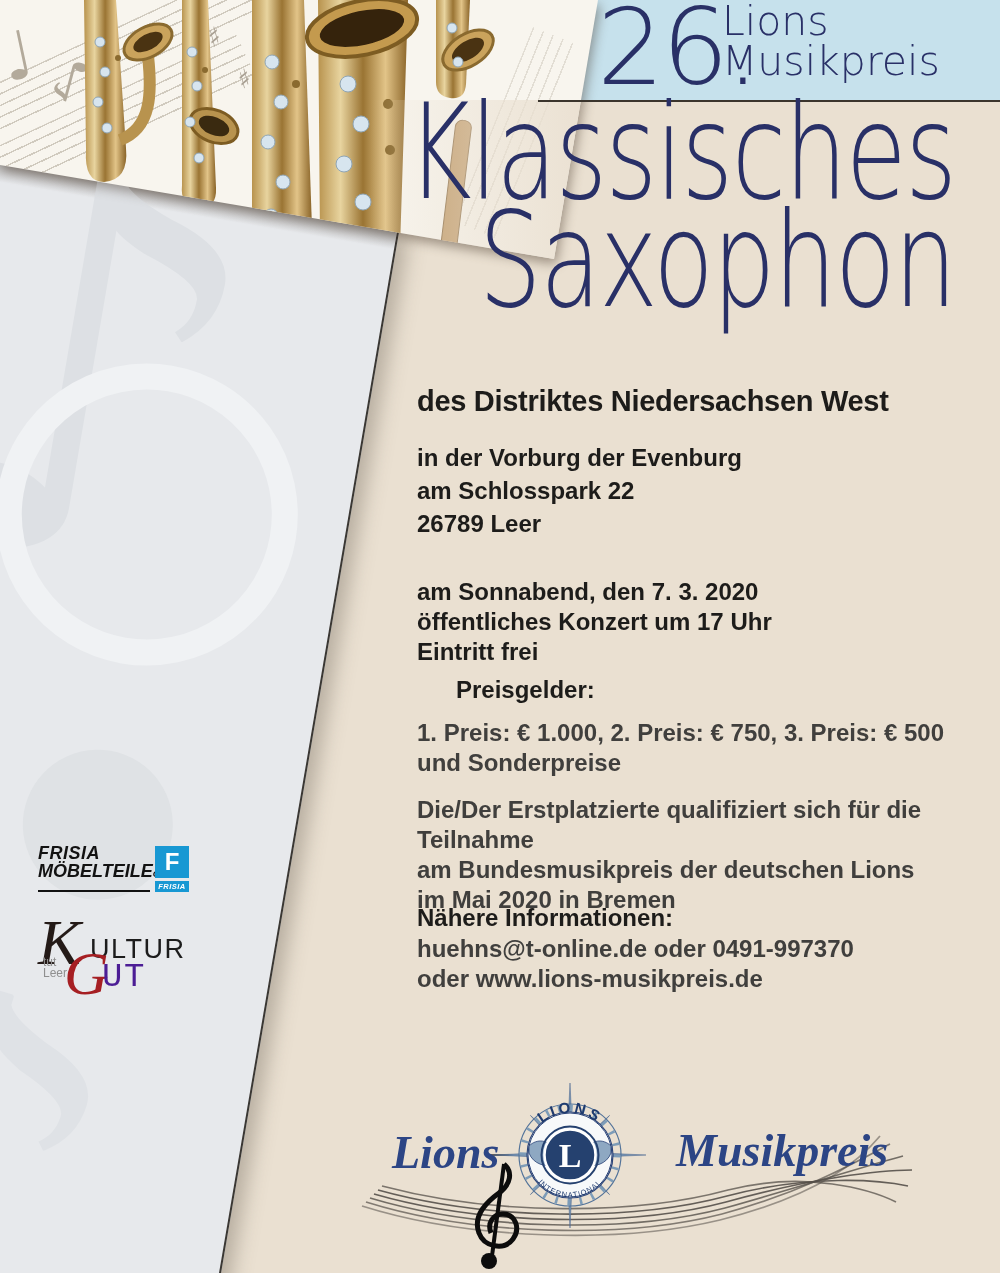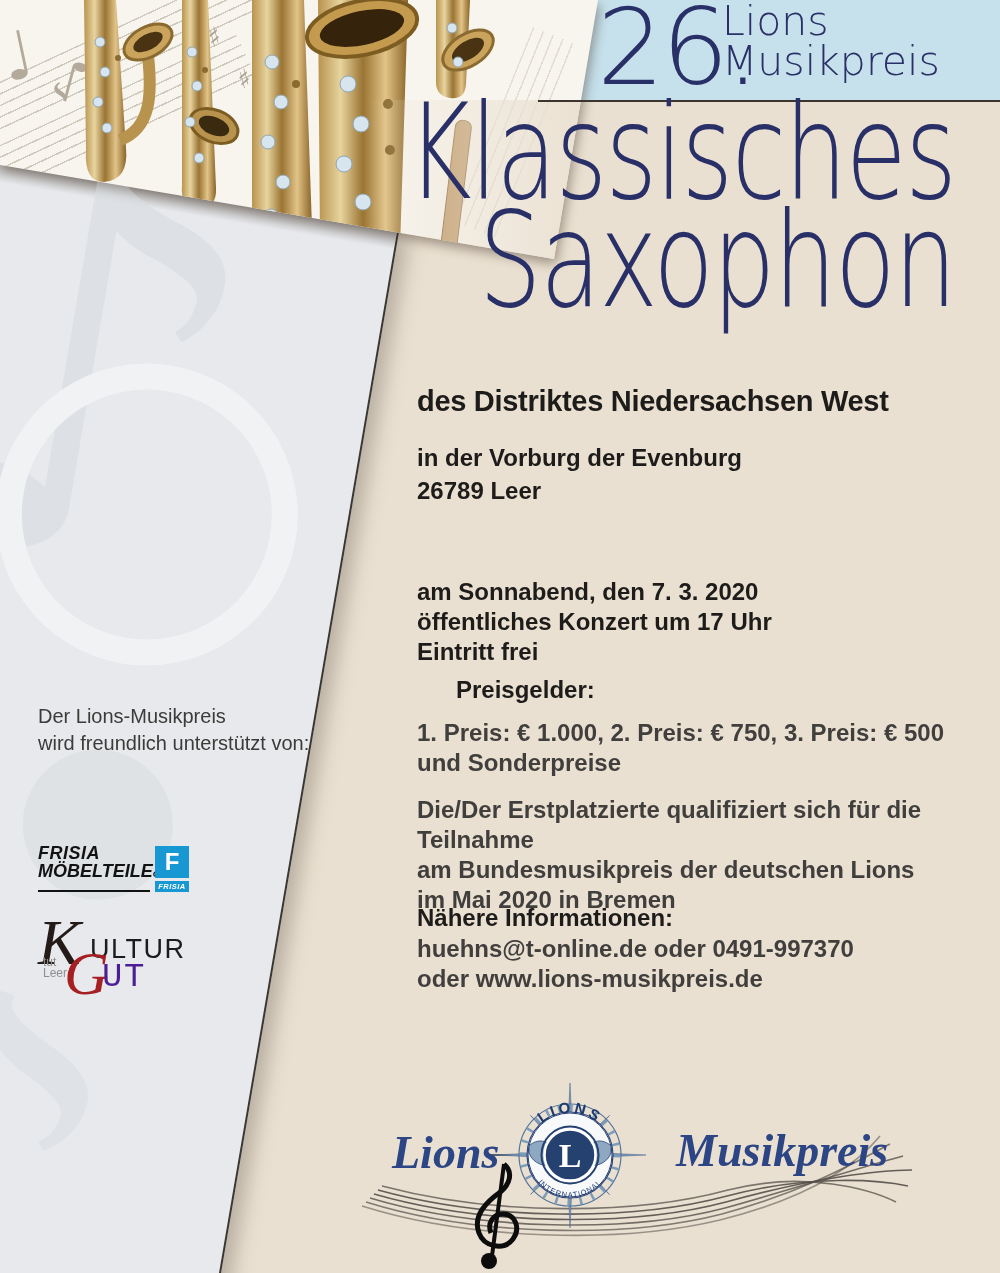--- a/index.html
+++ b/index.html
@@ -183,20 +183,21 @@
 
   <div class="title">
     <div>Klassisches</div>
     <div>Saxophon</div>
   </div>
 
   <div class="tx b fs29" style="top:385px;">des Distriktes Niedersachsen West</div>
 
   <div class="tx b fs24 lh33" style="top:441px;">
     <div>in der Vorburg der Evenburg</div>
+    <div>am Schlosspark 22</div>
     <div>26789 Leer</div>
   </div>
 
   <div class="tx b fs24 lh30" style="top:577px;">
     <div>am Sonnabend, den 7. 3. 2020</div>
     <div>öffentliches Konzert um 17 Uhr</div>
     <div>Eintritt frei</div>
   </div>
 
   <div class="tx b fs24" style="top:676px;margin-left:39px;">Preisgelder:</div>
@@ -210,24 +211,20 @@
     <div>am Bundesmusikpreis der deutschen Lions</div>
     <div>im Mai 2020 in Bremen</div>
   </div>
 
   <div class="tx b fs24" style="top:904px;">Nähere Informationen:</div>
   <div class="tx reg fs24 lh30" style="top:934px;">
     <div>huehns@t-online.de oder 0491-997370</div>
     <div>oder www.lions-musikpreis.de</div>
   </div>
 
-  <div class="side side-intro" style="top:703px;">
-    <div>Der Lions-Musikpreis</div>
-    <div>wird freundlich unterstützt von:</div>
-  </div>
 
 
   <div class="side" style="top:846px;width:170px;">
     <div class="frisia-l1">FRISIA</div>
     <div class="frisia-l2"><span>MÖBELTEILE</span><span class="frisia-sub">GmbH</span></div>
     <div class="frisia-rule"></div>
     <div class="frisia-badge">
       <div class="frisia-sq">F</div>
       <div class="frisia-bar">FRISIA</div>
     </div>

